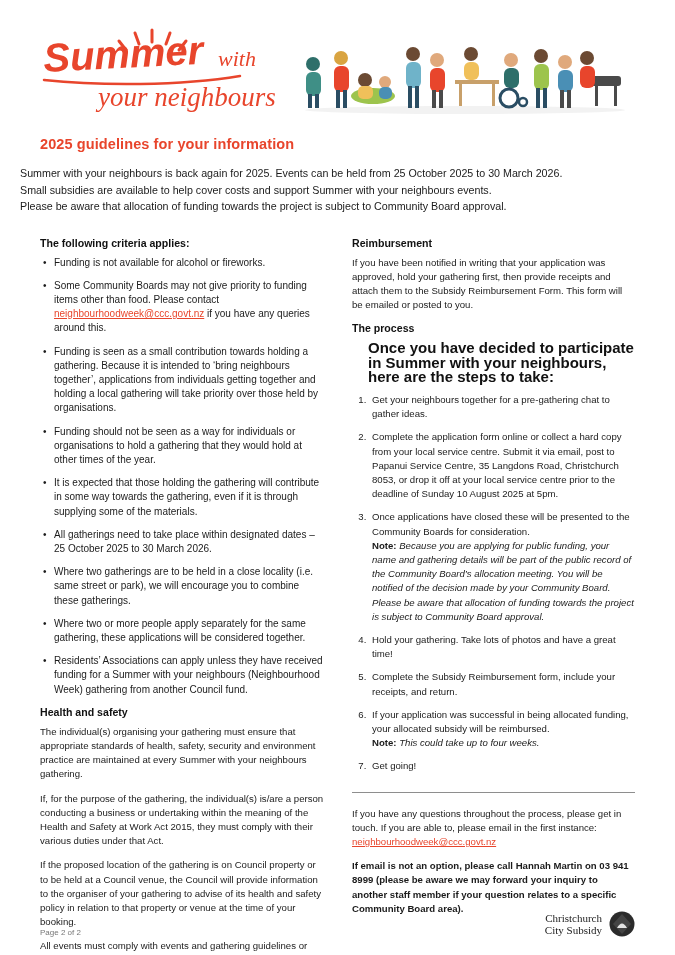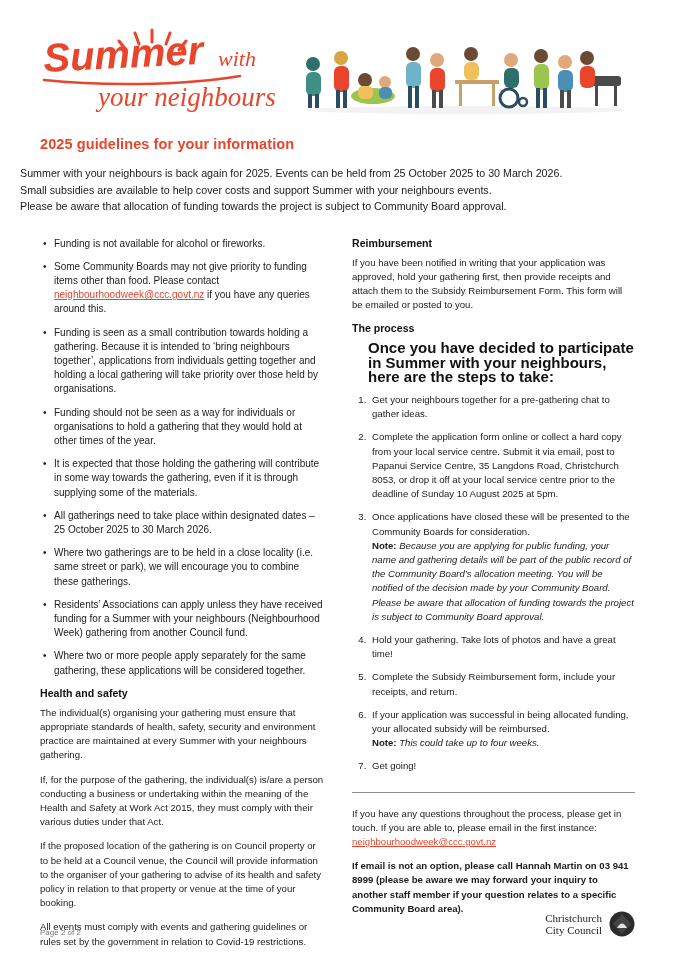--- a/index.html
+++ b/index.html
@@ -270,31 +270,32 @@
   <div class="intro">
     <p>Summer with your neighbours is back again for 2025. Events can be held from 25 October 2025 to 30 March 2026.</p>
     <p>Small subsidies are available to help cover costs and support Summer with your neighbours events.</p>
     <p>Please be aware that allocation of funding towards the project is subject to Community Board approval.</p>
   </div>
 
   <div class="columns">
 
     <div class="col col-left">
 
+      <h3 class="sec">The following criteria applies:</h3>
 
       <ul class="bullets">
         <li>Funding is not available for alcohol or fireworks.</li>
         <li>Some Community Boards may not give priority to funding items other than food. Please contact <a class="link" href="#">neighbourhoodweek@ccc.govt.nz</a> if you have any queries around this.</li>
         <li>Funding is seen as a small contribution towards holding a gathering. Because it is intended to ‘bring neighbours together’, applications from individuals getting together and holding a local gathering will take priority over those held by organisations.</li>
         <li>Funding should not be seen as a way for individuals or organisations to hold a gathering that they would hold at other times of the year.</li>
         <li>It is expected that those holding the gathering will contribute in some way towards the gathering, even if it is through supplying some of the materials.</li>
         <li>All gatherings need to take place within designated dates – 25 October 2025 to 30 March 2026.</li>
         <li>Where two gatherings are to be held in a close locality (i.e. same street or park), we will encourage you to combine these gatherings.</li>
+        <li>Where two or more people apply separately for the same gathering, these applications will be considered together.</li>
         <li>Residents’ Associations can apply unless they have received funding for a Summer with your neighbours (Neighbourhood Week) gathering from another Council fund.</li>
-        <li>Where two or more people apply separately for the same gathering, these applications will be considered together.</li>
       </ul>
 
       <h3 class="sec space-top">Health and safety</h3>
       <p class="body">The individual(s) organising your gathering must ensure that appropriate standards of health, safety, security and environment practice are maintained at every Summer with your neighbours gathering.</p>
       <p class="body">If, for the purpose of the gathering, the individual(s) is/are a person conducting a business or undertaking within the meaning of the Health and Safety at Work Act 2015, they must comply with their various duties under that Act.</p>
       <p class="body">If the proposed location of the gathering is on Council property or to be held at a Council venue, the Council will provide information to the organiser of your gathering to advise of its health and safety policy in relation to that property or venue at the time of your booking.</p>
       <p class="body">All events must comply with events and gathering guidelines or rules set by the government in relation to Covid-19 restrictions.</p>
     </div>
 
     <div class="col col-right">
@@ -336,21 +337,21 @@
         <p class="strong">If email is not an option, please call Hannah Martin on 03 941 8999 (please be aware we may forward your inquiry to another staff member if your question relates to a specific Community Board area).</p>
       </div>
     </div>
   </div>
 
   <div class="footer">
     <div class="page-no">Page 2 of 2</div>
     <div class="cc-logo">
       <div class="cc-text">
         <div>Christchurch</div>
-        <div>City Council</div>
+        <div>City Subsidy</div>
       </div>
       <svg width="26" height="26" viewBox="0 0 26 26">
         <circle cx="13" cy="13" r="12.5" fill="#2b2b2b"></circle>
         <path d="M13 3 L22 13 L13 23 L4 13 Z" fill="#ffffff" opacity="0.12"></path>
         <path d="M8 17 q5 -9 10 0 z" fill="#ffffff" opacity="0.85"></path>
       </svg>
     </div>
   </div>
 
 </div>

